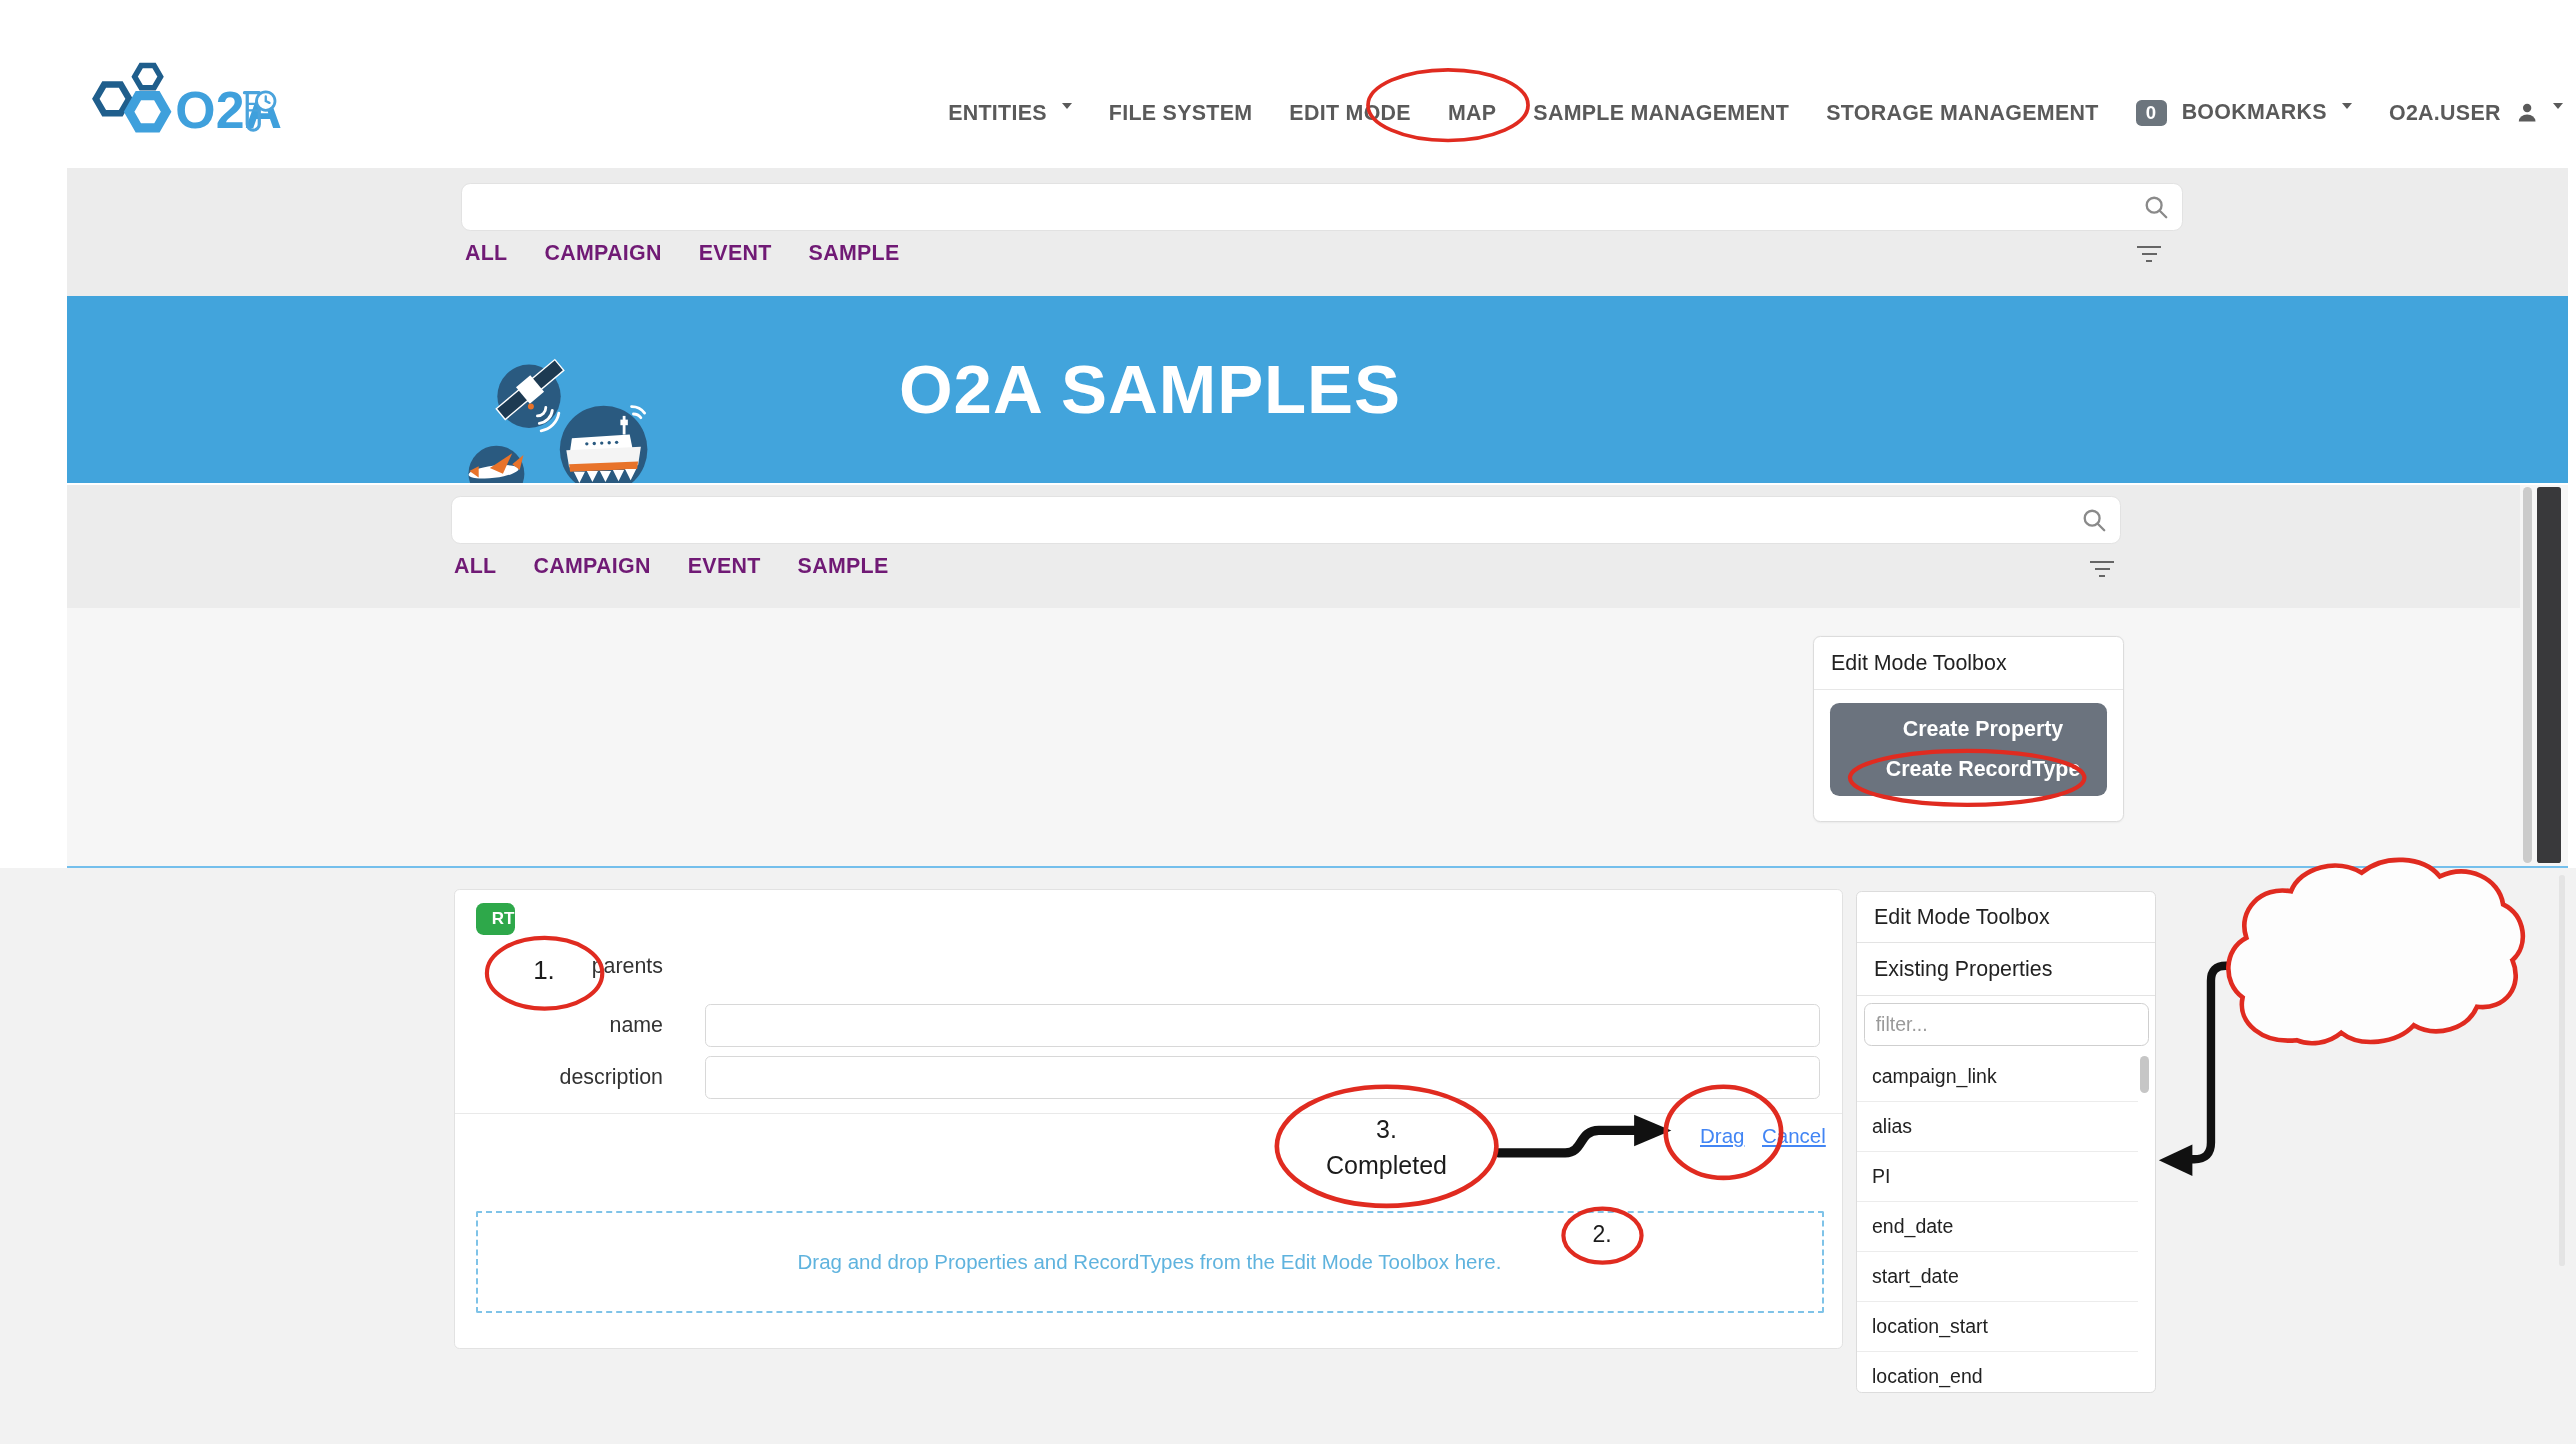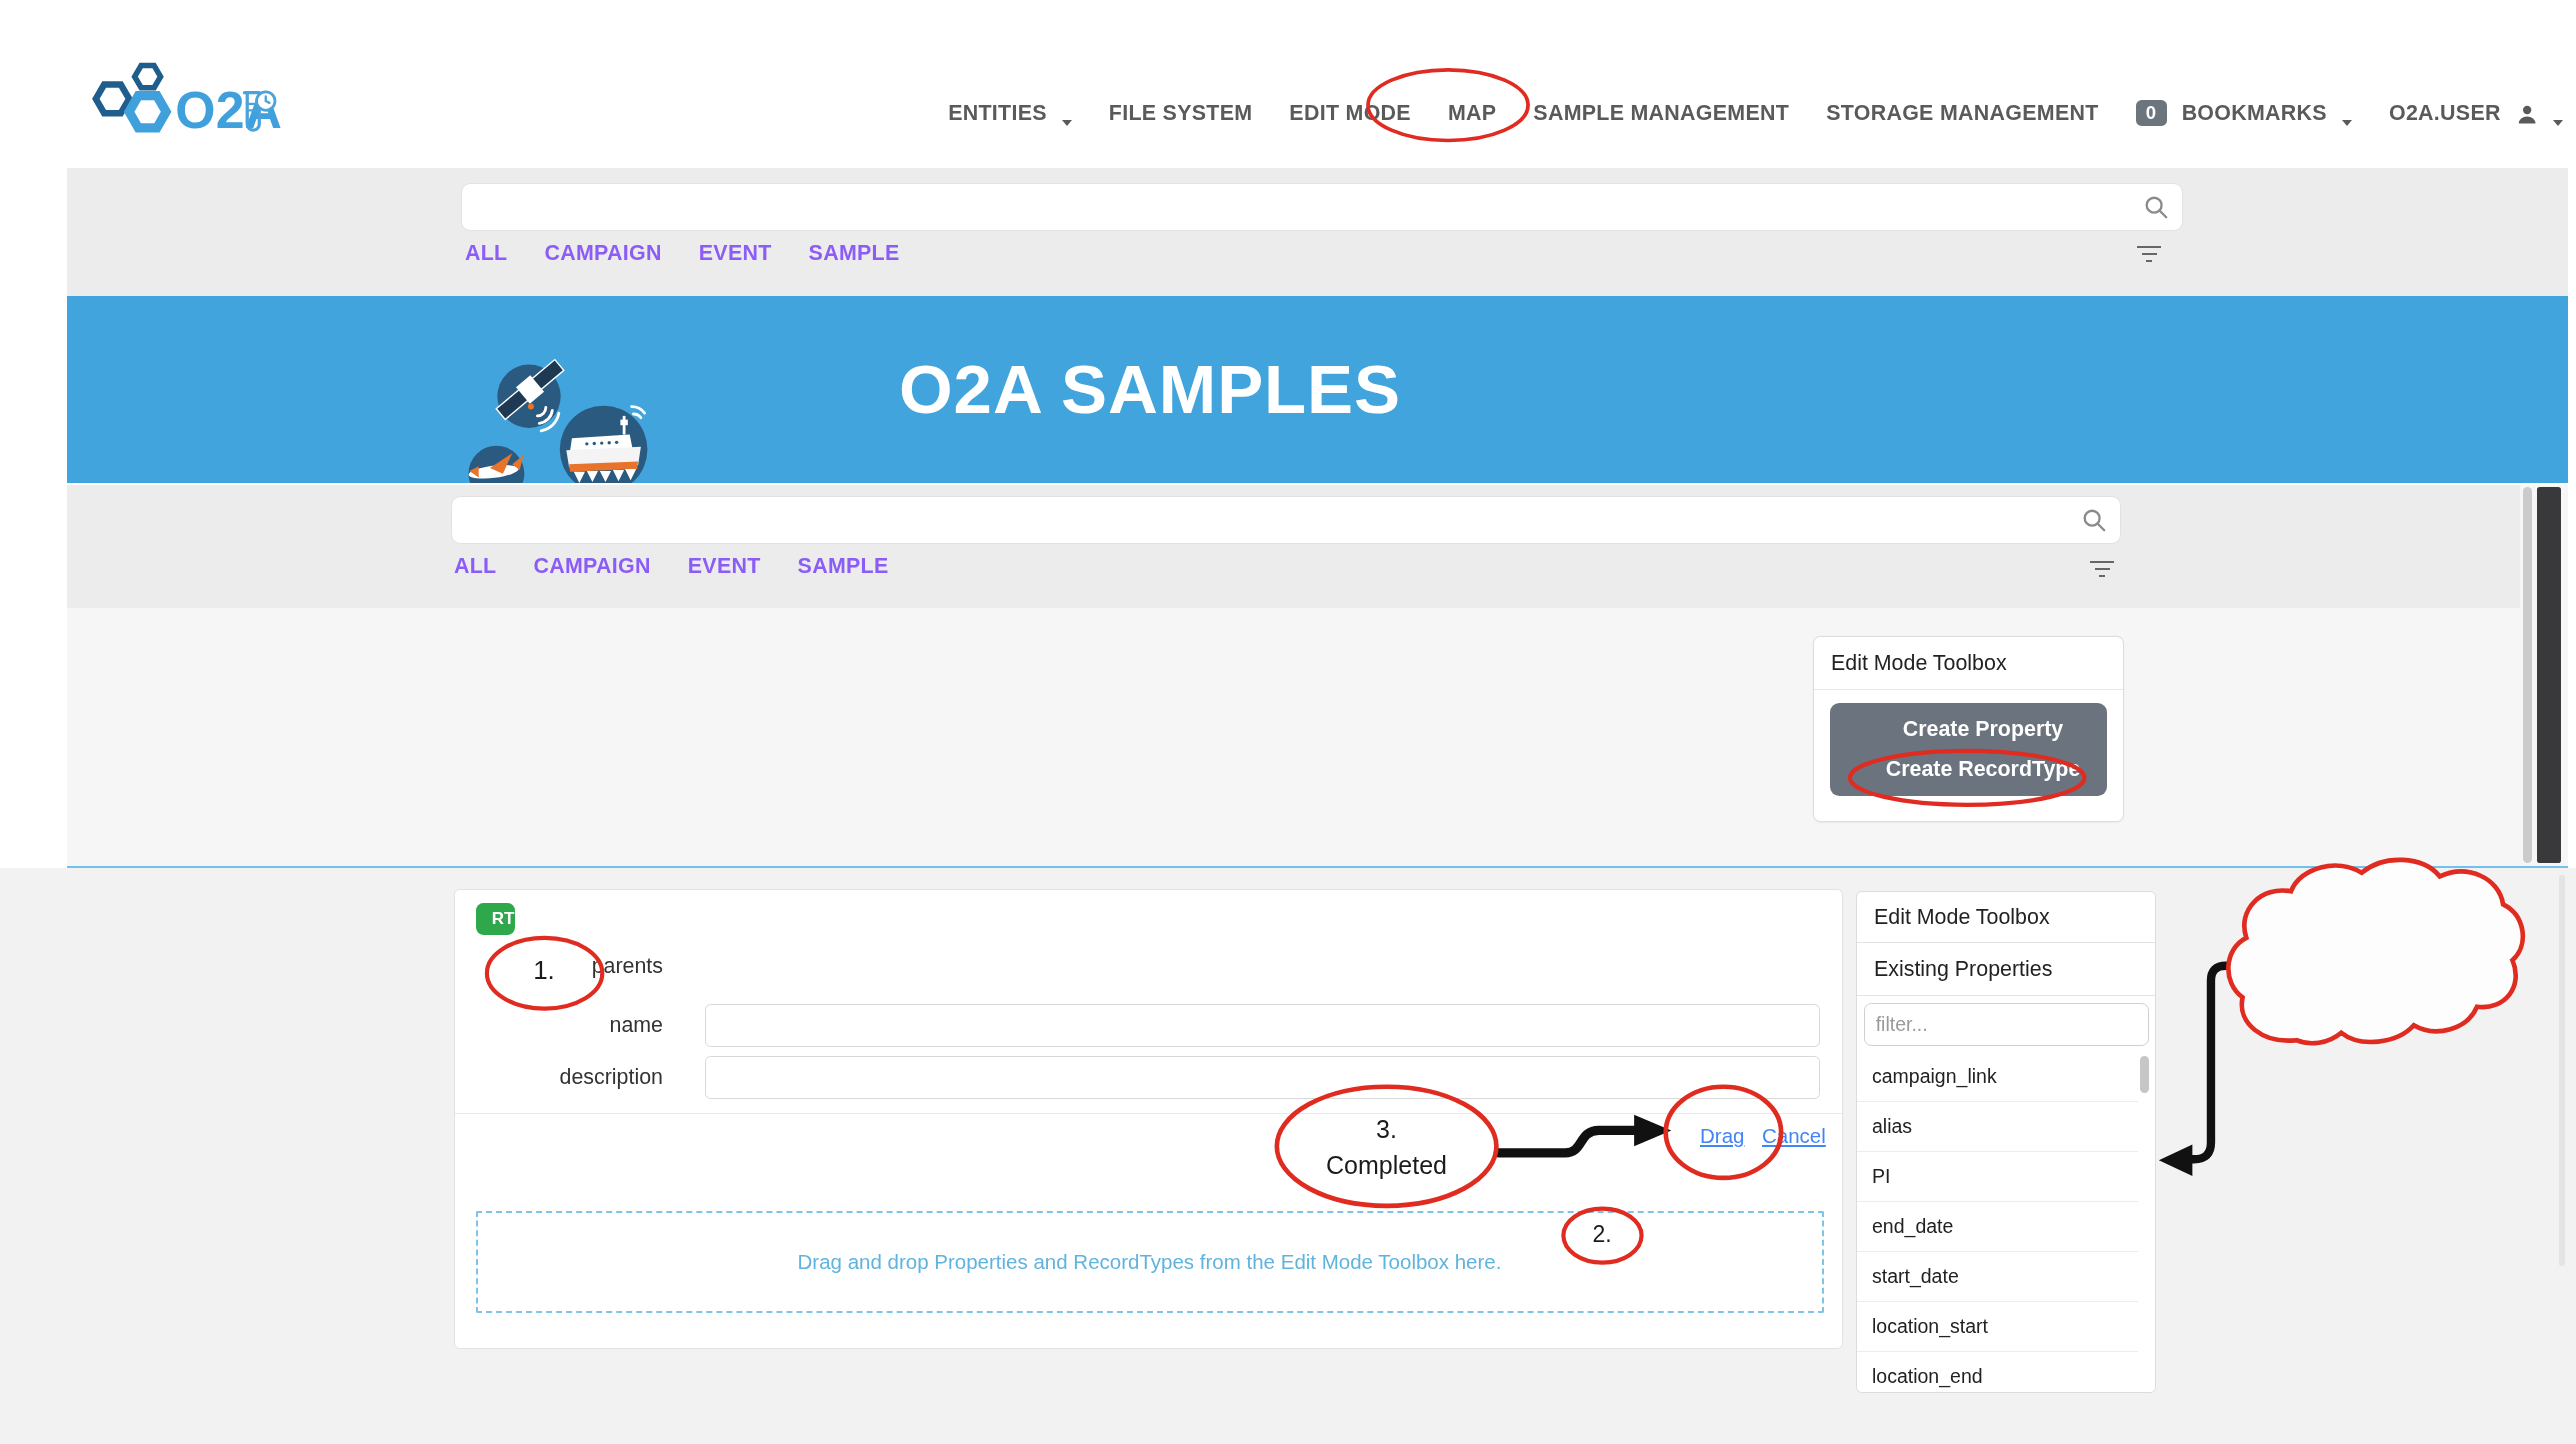--- a/index.html
+++ b/index.html
@@ -8,32 +8,32 @@
     font-family: "Liberation Sans", sans-serif;
     background:#ffffff; position:relative; overflow:hidden;
   }
   #page { position:absolute; inset:0; width:2576px; height:1444px; }
 
   
   .header { position:absolute; left:0; top:0; width:2576px; height:168px; background:#fff; }
   .logo-svg { position:absolute; left:86px; top:60px; }
   .flask-svg { position:absolute; left:235px; top:89px; }
   .nav { position:absolute; right:13px; top:89px; height:48px; display:flex; align-items:center; gap:37px; }
-  .nav-item { font-size:21.4px; font-weight:600; color:#5a5a5a; letter-spacing:0.3px; cursor:pointer; white-space:nowrap; display:flex; align-items:flex-end; gap:15px; }
+  .nav-item { font-size:21.4px; font-weight:600; color:#5a5a5a; letter-spacing:0.3px; cursor:pointer; white-space:nowrap; display:flex; align-items:flex-start; gap:15px; }
   .caret { width:0; height:0; border-left:5.6px solid transparent; border-right:5.6px solid transparent; border-top:6.5px solid #5a5a5a; display:inline-block; margin-top:2.8px; }
   .count-badge { background:#6c757d; color:#fff; font-size:18.6px; font-weight:700; border-radius:5.6px; padding:3.7px 10.2px; line-height:1; }
 
   
   .search-section { position:absolute; background:#ececec; }
   .s1 { left:67px; top:168px; width:2501px; height:128px; }
   .search-box { position:absolute; background:#fff; border:0.9px solid #e2e2e2; border-radius:9.3px; }
   .search-box input { position:absolute; inset:0; border:none; outline:none; background:transparent; font-size:20.5px; padding:0 52px 0 17px; font-family:"Liberation Sans",sans-serif; }
   .search-glass { position:absolute; right:13px; top:50%; transform:translateY(-50%); }
   .tabs { position:absolute; display:flex; gap:37px; }
-  .tab { font-size:21.4px; font-weight:700; color:#8b5cf6; letter-spacing:0.3px; cursor:pointer; }
+  .tab { font-size:21.4px; font-weight:700; color:#701a75; letter-spacing:0.3px; cursor:pointer; }
   .filter-icon { position:absolute; width:28px; height:20.5px; cursor:pointer; }
   .filter-icon span { display:block; height:2.3px; background:#666; margin:0 auto 4.7px auto; }
   .filter-icon .f1{width:24px;} .filter-icon .f2{width:15px;} .filter-icon .f3{width:6.5px;}
 
   
   .banner { position:absolute; left:67px; top:296px; width:2501px; height:187px; background:var(--banner-blue); overflow:hidden;text-decoration:underline; }
   .banner-title { position:absolute; left:1083px; top:54px; transform:translateX(-50%); color:#fff; font-size:69px; font-weight:700; letter-spacing:0.9px; white-space:nowrap; }
   .banner-illustration { position:absolute; left:380px; top:20.5px; }
 
   

